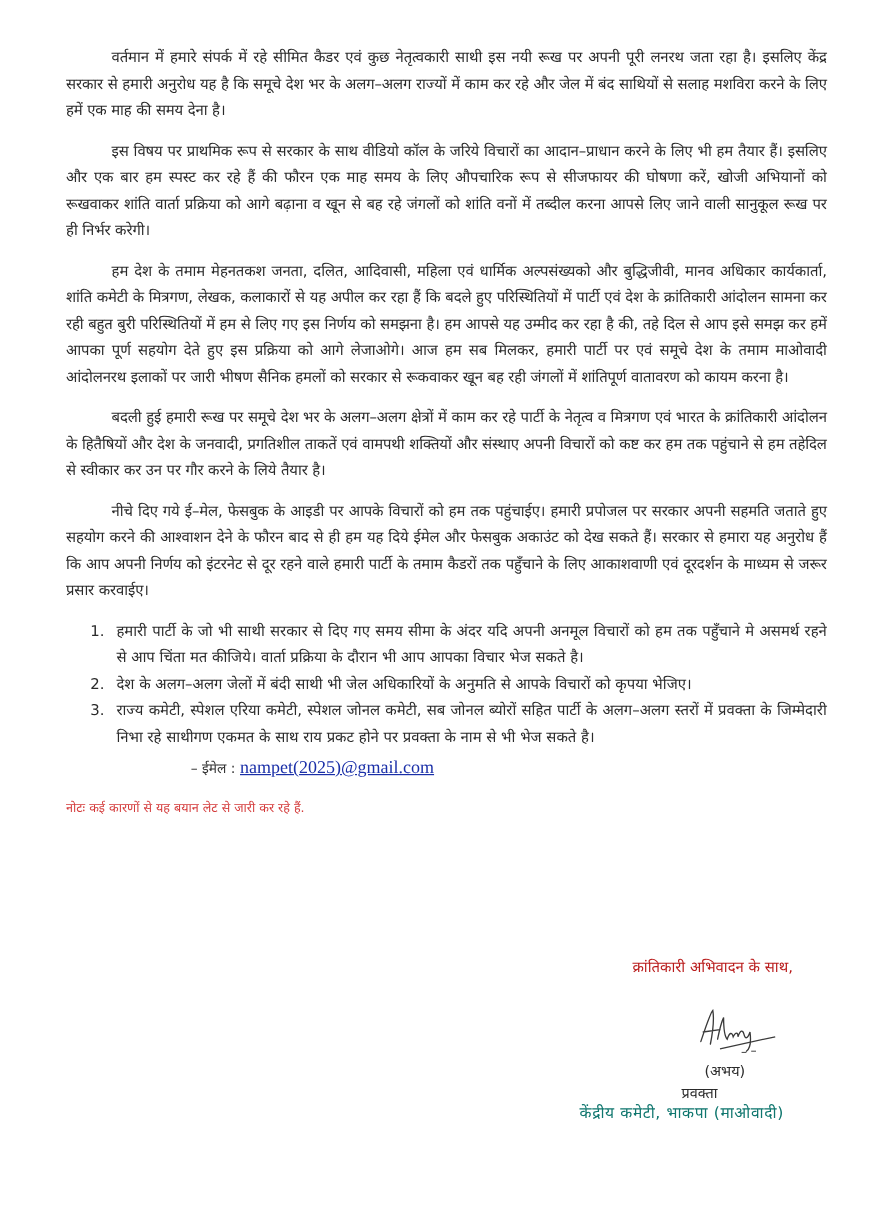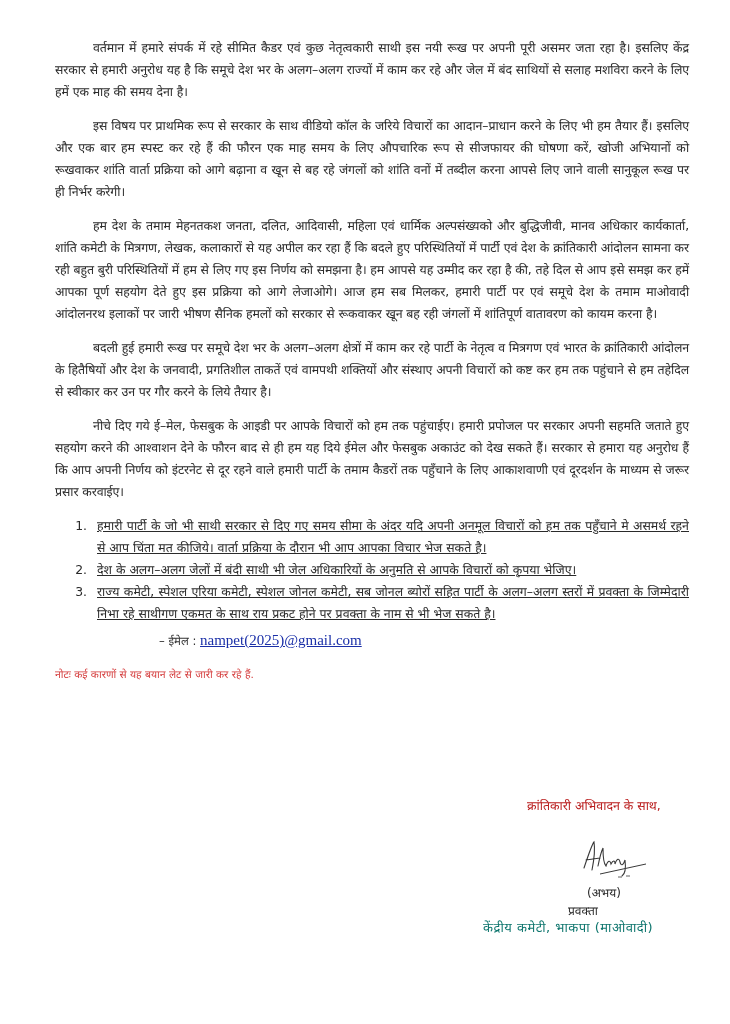--- a/index.html
+++ b/index.html
@@ -36,21 +36,20 @@
     }
     ol.notes {
       margin: 0;
       padding-left: 36px;
       font-size: 12.4px;
       line-height: 22px;
       text-align: justify;
     }
     ol.notes li {
       padding-left: 6px;
-      text-decoration: underline;
     }
     .contacts {
       margin: 6px 0 16px 104px;
       font-family: "Liberation Serif", "DejaVu Serif", serif;
       font-size: 15px;
       line-height: 19px;
     }
     .contacts .label {
       font-family: "DejaVu Sans", sans-serif;
       font-size: 11.5px;
@@ -97,21 +96,21 @@
       top: 918px;
       font-size: 13px;
       color: #0f766e;
       letter-spacing: 0.5px;
     }
   </style>
 </head>
 <body>
 
 <div class="page">
-  <p class="para">वर्तमान में हमारे संपर्क में रहे सीमित कैडर एवं कुछ नेतृत्वकारी साथी इस नयी रूख पर अपनी पूरी असमर जता रहा है। इसलिए केंद्र सरकार से हमारी अनुरोध यह है कि समूचे देश भर के अलग–अलग राज्यों में काम कर रहे और जेल में बंद साथियों से सलाह मशविरा करने के लिए हमें एक माह की समय देना है।</p>
+  <p class="para">वर्तमान में हमारे संपर्क में रहे सीमित कैडर एवं कुछ नेतृत्वकारी साथी इस नयी रूख पर अपनी पूरी लनरथ जता रहा है। इसलिए केंद्र सरकार से हमारी अनुरोध यह है कि समूचे देश भर के अलग–अलग राज्यों में काम कर रहे और जेल में बंद साथियों से सलाह मशविरा करने के लिए हमें एक माह की समय देना है।</p>
   <p class="para">इस विषय पर प्राथमिक रूप से सरकार के साथ वीडियो कॉल के जरिये विचारों का आदान–प्राधान करने के लिए भी हम तैयार हैं। इसलिए और एक बार हम स्पस्ट कर रहे हैं की फौरन एक माह समय के लिए औपचारिक रूप से सीजफायर की घोषणा करें, खोजी अभियानों को रूखवाकर शांति वार्ता प्रक्रिया को आगे बढ़ाना व खून से बह रहे जंगलों को शांति वनों में तब्दील करना आपसे लिए जाने वाली सानुकूल रूख पर ही निर्भर करेगी।</p>
   <p class="para">हम देश के तमाम मेहनतकश जनता, दलित, आदिवासी, महिला एवं धार्मिक अल्पसंख्यको और बुद्धिजीवी, मानव अधिकार कार्यकार्ता, शांति कमेटी के मित्रगण, लेखक, कलाकारों से यह अपील कर रहा हैं कि बदले हुए परिस्थितियों में पार्टी एवं देश के क्रांतिकारी आंदोलन सामना कर रही बहुत बुरी परिस्थितियों में हम से लिए गए इस निर्णय को समझना है। हम आपसे यह उम्मीद कर रहा है की, तहे दिल से आप इसे समझ कर हमें आपका पूर्ण सहयोग देते हुए इस प्रक्रिया को आगे लेजाओगे। आज हम सब मिलकर, हमारी पार्टी पर एवं समूचे देश के तमाम माओवादी आंदोलनरथ इलाकों पर जारी भीषण सैनिक हमलों को सरकार से रूकवाकर खून बह रही जंगलों में शांतिपूर्ण वातावरण को कायम करना है।</p>
   <p class="para">बदली हुई हमारी रूख पर समूचे देश भर के अलग–अलग क्षेत्रों में काम कर रहे पार्टी के नेतृत्व व मित्रगण एवं भारत के क्रांतिकारी आंदोलन के हितैषियों और देश के जनवादी, प्रगतिशील ताकतें एवं वामपथी शक्तियों और संस्थाए अपनी विचारों को कष्ट कर हम तक पहुंचाने से हम तहेदिल से स्वीकार कर उन पर गौर करने के लिये तैयार है।</p>
   <p class="para">नीचे दिए गये ई–मेल, फेसबुक के आइडी पर आपके विचारों को हम तक पहुंचाईए। हमारी प्रपोजल पर सरकार अपनी सहमति जताते हुए सहयोग करने की आश्वाशन देने के फौरन बाद से ही हम यह दिये ईमेल और फेसबुक अकाउंट को देख सकते हैं। सरकार से हमारा यह अनुरोध हैं कि आप अपनी निर्णय को इंटरनेट से दूर रहने वाले हमारी पार्टी के तमाम कैडरों तक पहुँचाने के लिए आकाशवाणी एवं दूरदर्शन के माध्यम से जरूर प्रसार करवाईए।</p>
 
 
   <ol class="notes">
     <li>हमारी पार्टी के जो भी साथी सरकार से दिए गए समय सीमा के अंदर यदि अपनी अनमूल विचारों को हम तक पहुँचाने मे असमर्थ रहने से आप चिंता मत कीजिये। वार्ता प्रक्रिया के  दौरान भी आप आपका विचार भेज सकते है।</li>
     <li>देश के अलग–अलग जेलों में बंदी साथी भी जेल अधिकारियों के अनुमति से आपके विचारों को कृपया भेजिए।</li>
     <li>राज्य कमेटी, स्पेशल एरिया कमेटी, स्पेशल जोनल कमेटी, सब जोनल ब्योरों सहित पार्टी के अलग–अलग स्तरों में प्रवक्ता के जिम्मेदारी निभा रहे साथीगण  एकमत के साथ राय प्रकट होने पर प्रवक्ता के नाम से भी भेज सकते है।</li>

